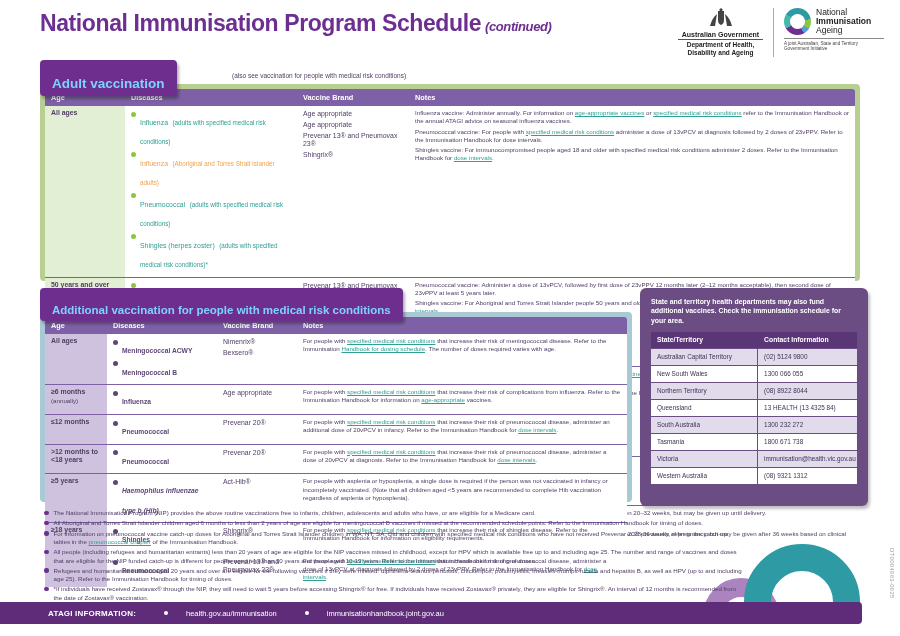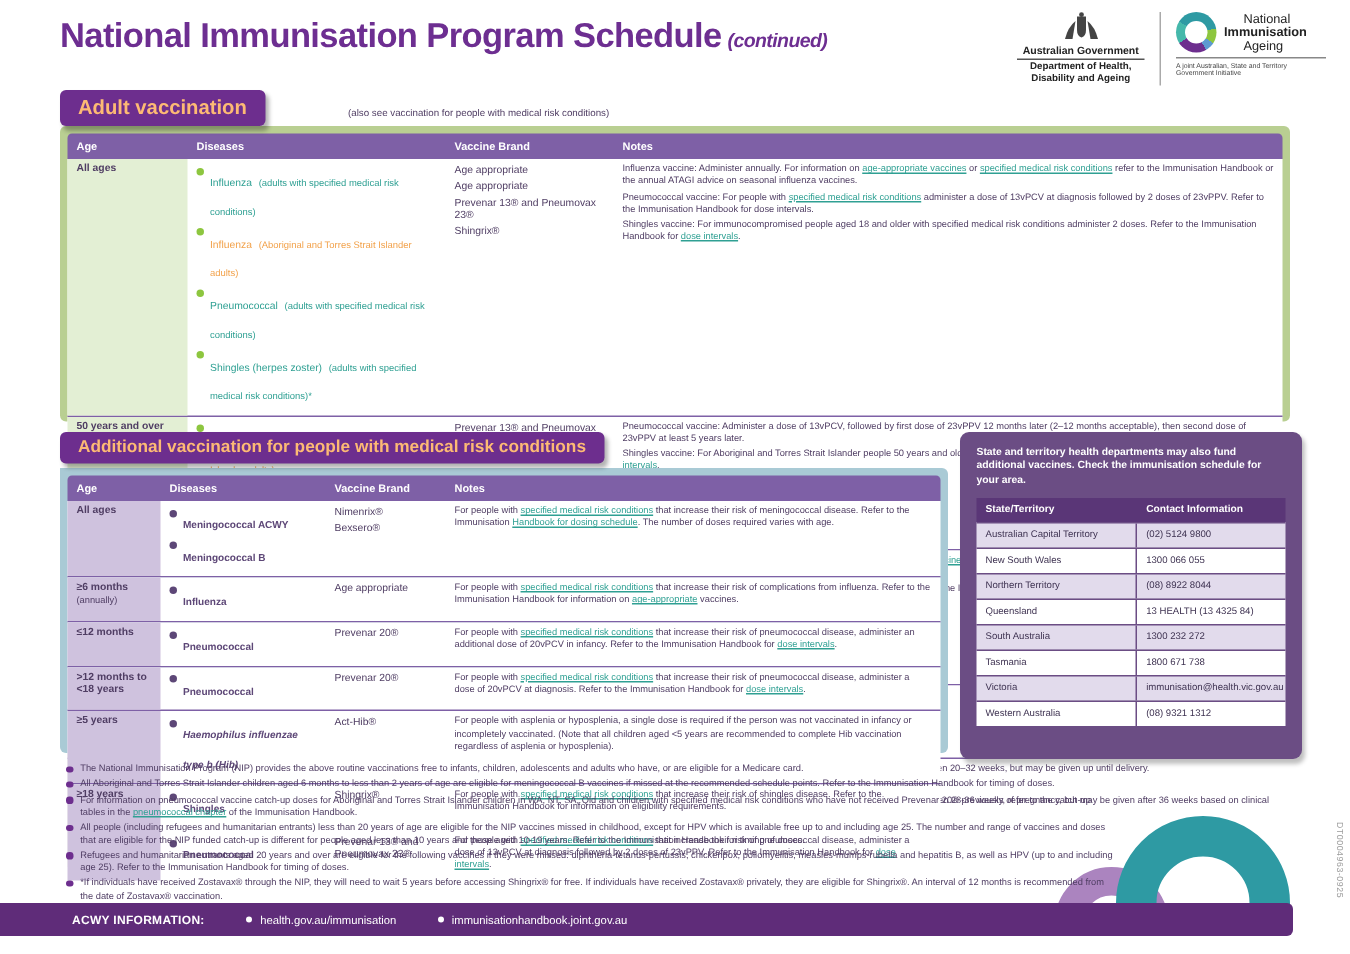--- a/index.html
+++ b/index.html
@@ -21,25 +21,25 @@
   .gov-logo{width:96px; text-align:center; padding-right:10px; border-right:1px solid #aaa; color:#222;}
   .gov-logo svg{display:block; margin:0 auto 1px auto;}
   .gov-l1{font-size:7px; font-weight:bold; border-bottom:1px solid #555; padding-bottom:1px; margin-bottom:1px;}
   .gov-l2{font-size:6.5px; font-weight:bold; line-height:1.2;}
   .nip-logo{padding-left:10px; width:110px;}
   .nip-top{display:flex; align-items:center; gap:5px; border-bottom:1px solid #888; padding-bottom:3px;}
   .nip-ring{width:27px;height:27px;border-radius:50%; background:conic-gradient(#2e9aa3 0 22%, #8dc63f 22% 34%, #5d9ad1 34% 42%, #6d2e8e 42% 66%, #45b8ab 66% 84%, #2e9aa3 84% 100%); display:flex;align-items:center;justify-content:center;}
   .nip-ring-in{width:15px;height:15px;border-radius:50%;background:#fff;}
   .nip-name{font-size:8.5px; line-height:1.05; color:#222;}
   .nip-name b{display:block;text-align:right;}
-  .nip-name span{display:block;margin-left:13px;}
+  .nip-name span{display:block;}
   .nip-tag{font-size:4.6px; color:#444; margin-top:2px;}
 
   
-  .banner{position:absolute; background:var(--banner_purple); color:#fdba74; font-weight:bold; border-radius:4px; padding:4px 12px 5px 12px; box-shadow:2px 3px 3px rgba(0,0,0,0.3); z-index:3;}
+  .banner{position:absolute; background:var(--banner_purple); color:#7dd3fc; font-weight:bold; border-radius:4px; padding:16px 12px 5px 12px; box-shadow:2px 3px 3px rgba(0,0,0,0.3); z-index:3;}
   #banner1{top:60px; left:40px; font-size:13.5px;}
   #banner1-note{position:absolute; top:72px; left:232px; font-size:6.5px; color:var(--body_text); z-index:3;}
   #banner2{top:288px; left:40px; font-size:11.5px;}
 
   
   .panel{position:absolute; border-radius:4px;}
   #adult-panel{top:84px; left:40px; width:820px; height:197px; background:var(--panel_green); padding:5px;}
   #risk-panel{top:312px; left:40px; width:592px; height:190px; background:var(--panel_blue); padding:5px 5px 4px 5px; border-radius:0 4px 4px 4px;}
 
   .t-head{display:flex; background:var(--header_row_purple); color:#fff; font-weight:bold; font-size:7.3px; border-radius:3px 3px 0 0;}
@@ -80,21 +80,21 @@
 
   
   #footnotes{position:absolute; top:509px; left:44px; width:700px; z-index:2;}
   .fn{display:flex; gap:5px; margin-bottom:2.2px;}
   .fn .fdot{width:4.5px;height:4.5px;border-radius:50%; background:var(--banner_purple); flex:none; margin-top:1.5px;}
   .fn .ftext{font-size:6.2px; line-height:1.32; color:var(--body_text);}
 
   
   #footer-bar{position:absolute; left:0; top:602px; width:862px; height:22px; background:var(--footer_purple); border-radius:0 4px 4px 0; display:flex; align-items:center; color:#fff; z-index:6;}
   .f-label{font-weight:bold; font-size:8px; margin-left:48px; letter-spacing:0.2px;}
-  .f-link{display:flex; align-items:center; gap:5px; margin-left:28px; font-size:7.5px; cursor:pointer;}
+  .f-link{display:flex; align-items:center; gap:18px; margin-left:28px; font-size:7.5px; cursor:pointer;}
   .f-link .fldot{width:4px;height:4px;border-radius:50%;background:#fff;}
 
   
   .ring{position:absolute; border-radius:50%;}
   #ring-lav{left:703px; top:578px; width:76px; height:76px; border:19px solid var(--ring_lavender); z-index:1;}
   #ring-teal{left:744px; top:544px; width:116px; height:116px; border:27px solid var(--ring_teal); z-index:2;}
   #bottom-mask{position:absolute; left:0; top:624px; width:900px; height:12px; background:#fff; z-index:5;}
   #doc-code{position:absolute; right:5px; top:548px; writing-mode:vertical-rl; font-size:5.8px; color:#9a9a9a; letter-spacing:0.4px; z-index:3;}
 </style>
 </head>
@@ -479,21 +479,21 @@
       <span class="ftext">National Immunisation Program Schedule current from September 2025.</span>
     </div>
   </div>
 
 <div class="ring" id="ring-lav"></div>
 <div class="ring" id="ring-teal"></div>
 <div id="bottom-mask"></div>
 <div id="doc-code">DT0004963-0925</div>
 
 <div id="footer-bar">
-  <span class="f-label">ACWY INFORMATION:</span>
+  <span class="f-label">ATAGI INFORMATION:</span>
   <span id="footer-links" style="display: inline-flex;">
       <span class="f-link">
         <span class="fldot"></span>
         <span>health.gov.au/immunisation</span>
       </span>
       <span class="f-link">
         <span class="fldot"></span>
         <span>immunisationhandbook.joint.gov.au</span>
       </span>
     </span>

